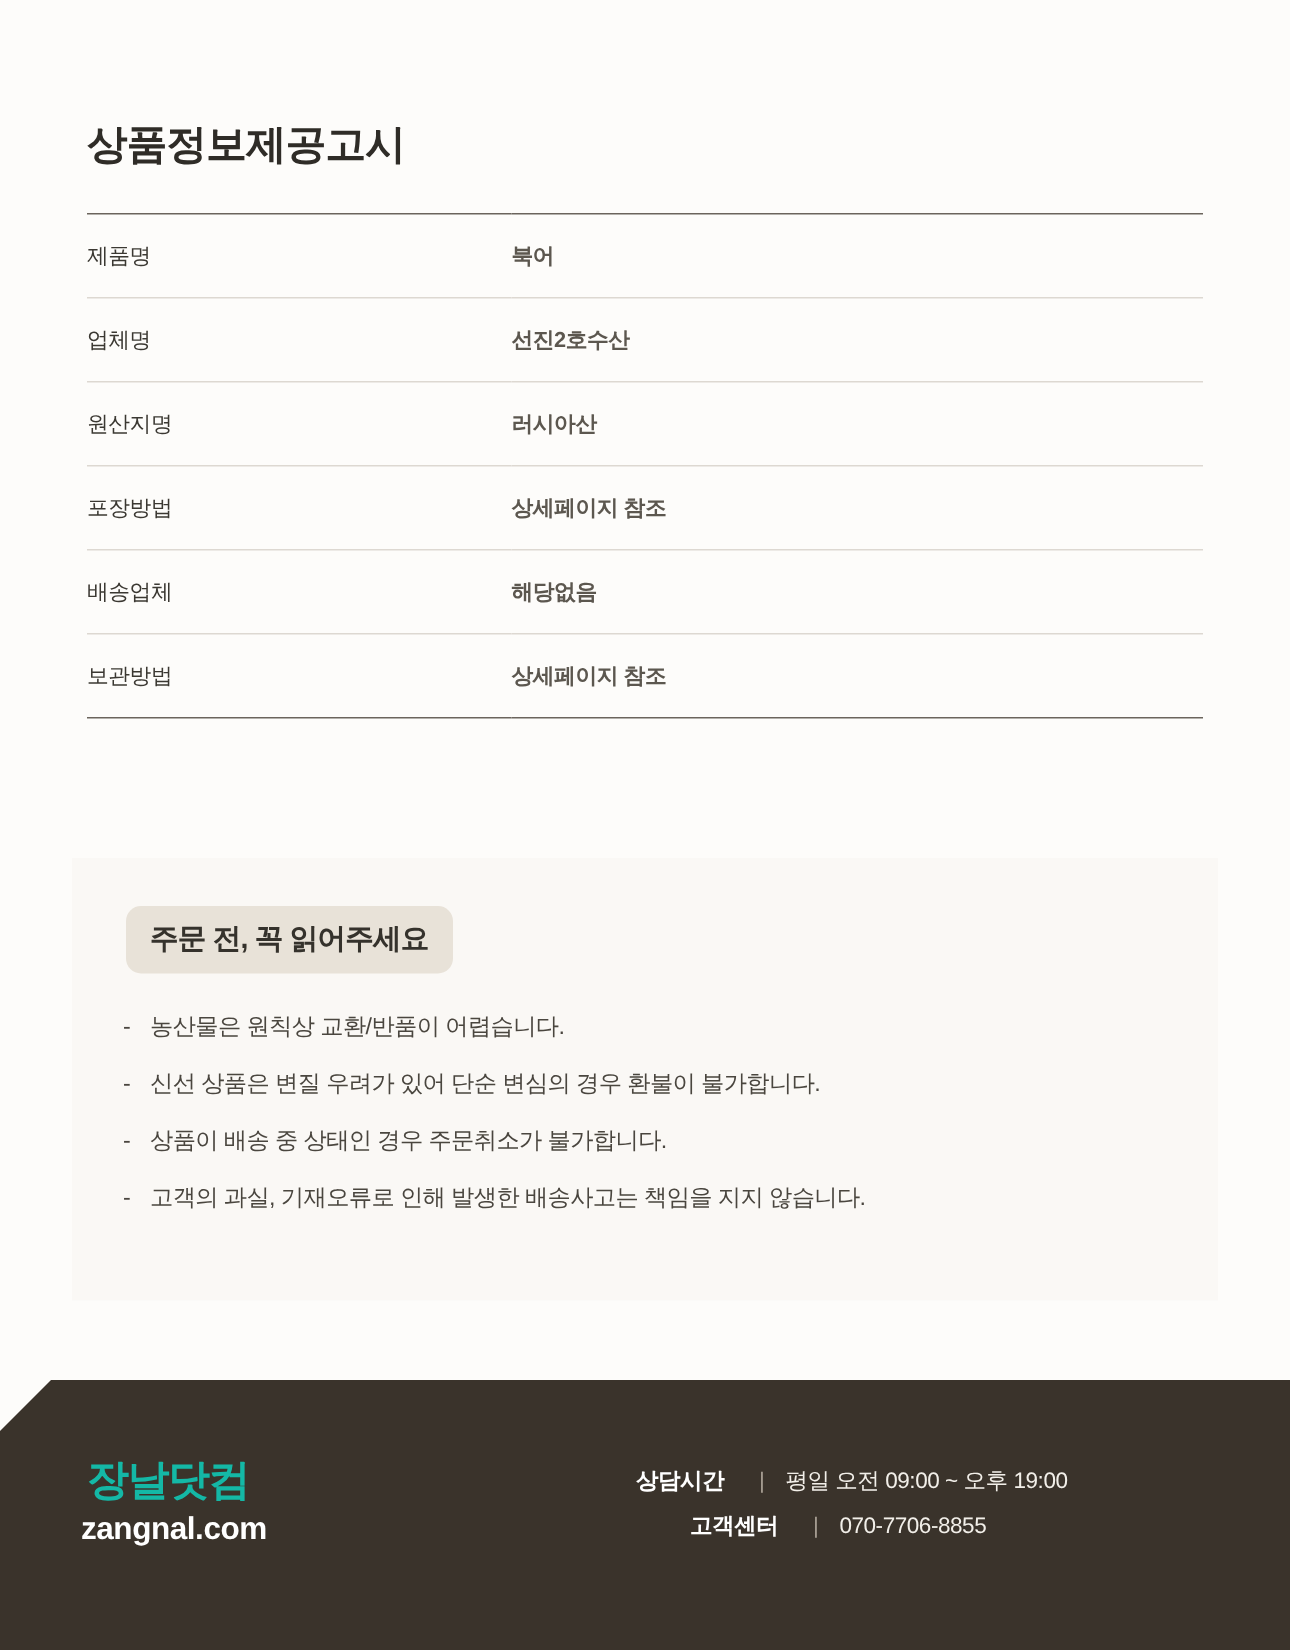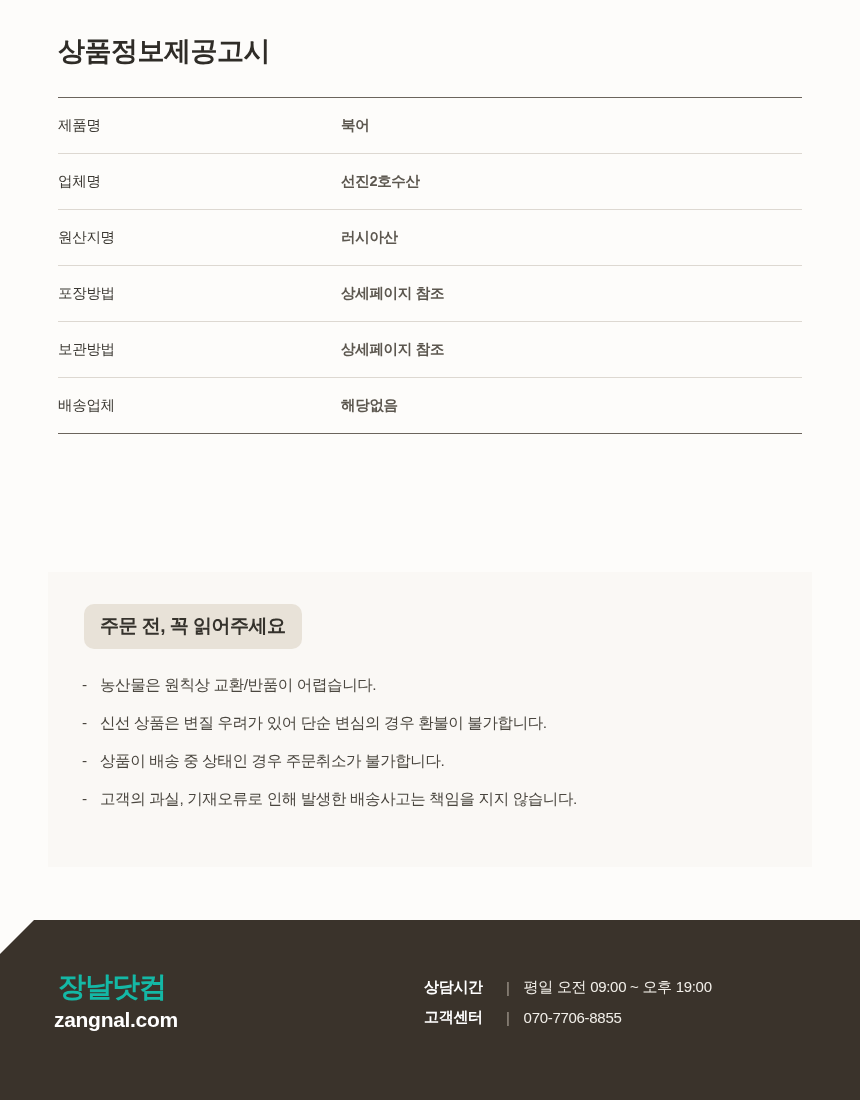--- a/index.html
+++ b/index.html
@@ -17,21 +17,21 @@
   .page {
     position: relative;
     width: 860px;
     height: 1100px;
     background: #fdfcfa;
     box-sizing: border-box;
   }
 
   
   .info-section {
-    padding: 33px 58px 0 58px;
+    padding: 78px 58px 0 58px;
   }
   .section-title {
     font-size: 27px;
     font-weight: 700;
     letter-spacing: -0.5px;
     color: #2f2c27;
     margin: 0 0 28px 0;
   }
   .info-table {
     width: 100%;
@@ -170,21 +170,21 @@
   .contact-sep {
     color: #a59d92;
     margin: 0 14px;
     font-weight: 400;
   }
   .contact-val {
     font-weight: 400;
     color: #f2efe9;
   }
   .contact-row.hours .contact-key { width: 68px; }
-  .contact-row.center .contact-key { width: 68px; }
+  .contact-row.center .contact-key { width: 68px; margin-left: 36px; }
 </style>
 </head>
 <body>
 
 <div class="page">
 
   <div class="info-section">
     <h1 class="section-title">상품정보제공고시</h1>
 
     <table class="info-table">
@@ -199,26 +199,26 @@
         </tr>
         <tr>
           <td class="label">원산지명</td>
           <td class="value">러시아산</td>
         </tr>
         <tr>
           <td class="label">포장방법</td>
           <td class="value">상세페이지 참조</td>
         </tr>
         <tr>
+          <td class="label">배송업체</td>
+          <td class="value">해당없음</td>
+        </tr>
+        <tr>
           <td class="label">보관방법</td>
           <td class="value">상세페이지 참조</td>
-        </tr>
-        <tr>
-          <td class="label">배송업체</td>
-          <td class="value">해당없음</td>
         </tr>
       </tbody>
     </table>
   </div>
 
   <div class="notice-box">
     <div class="notice-heading">주문 전, 꼭 읽어주세요</div>
     <ul class="notice-list">
       <li>
         <span class="dash">-</span>

